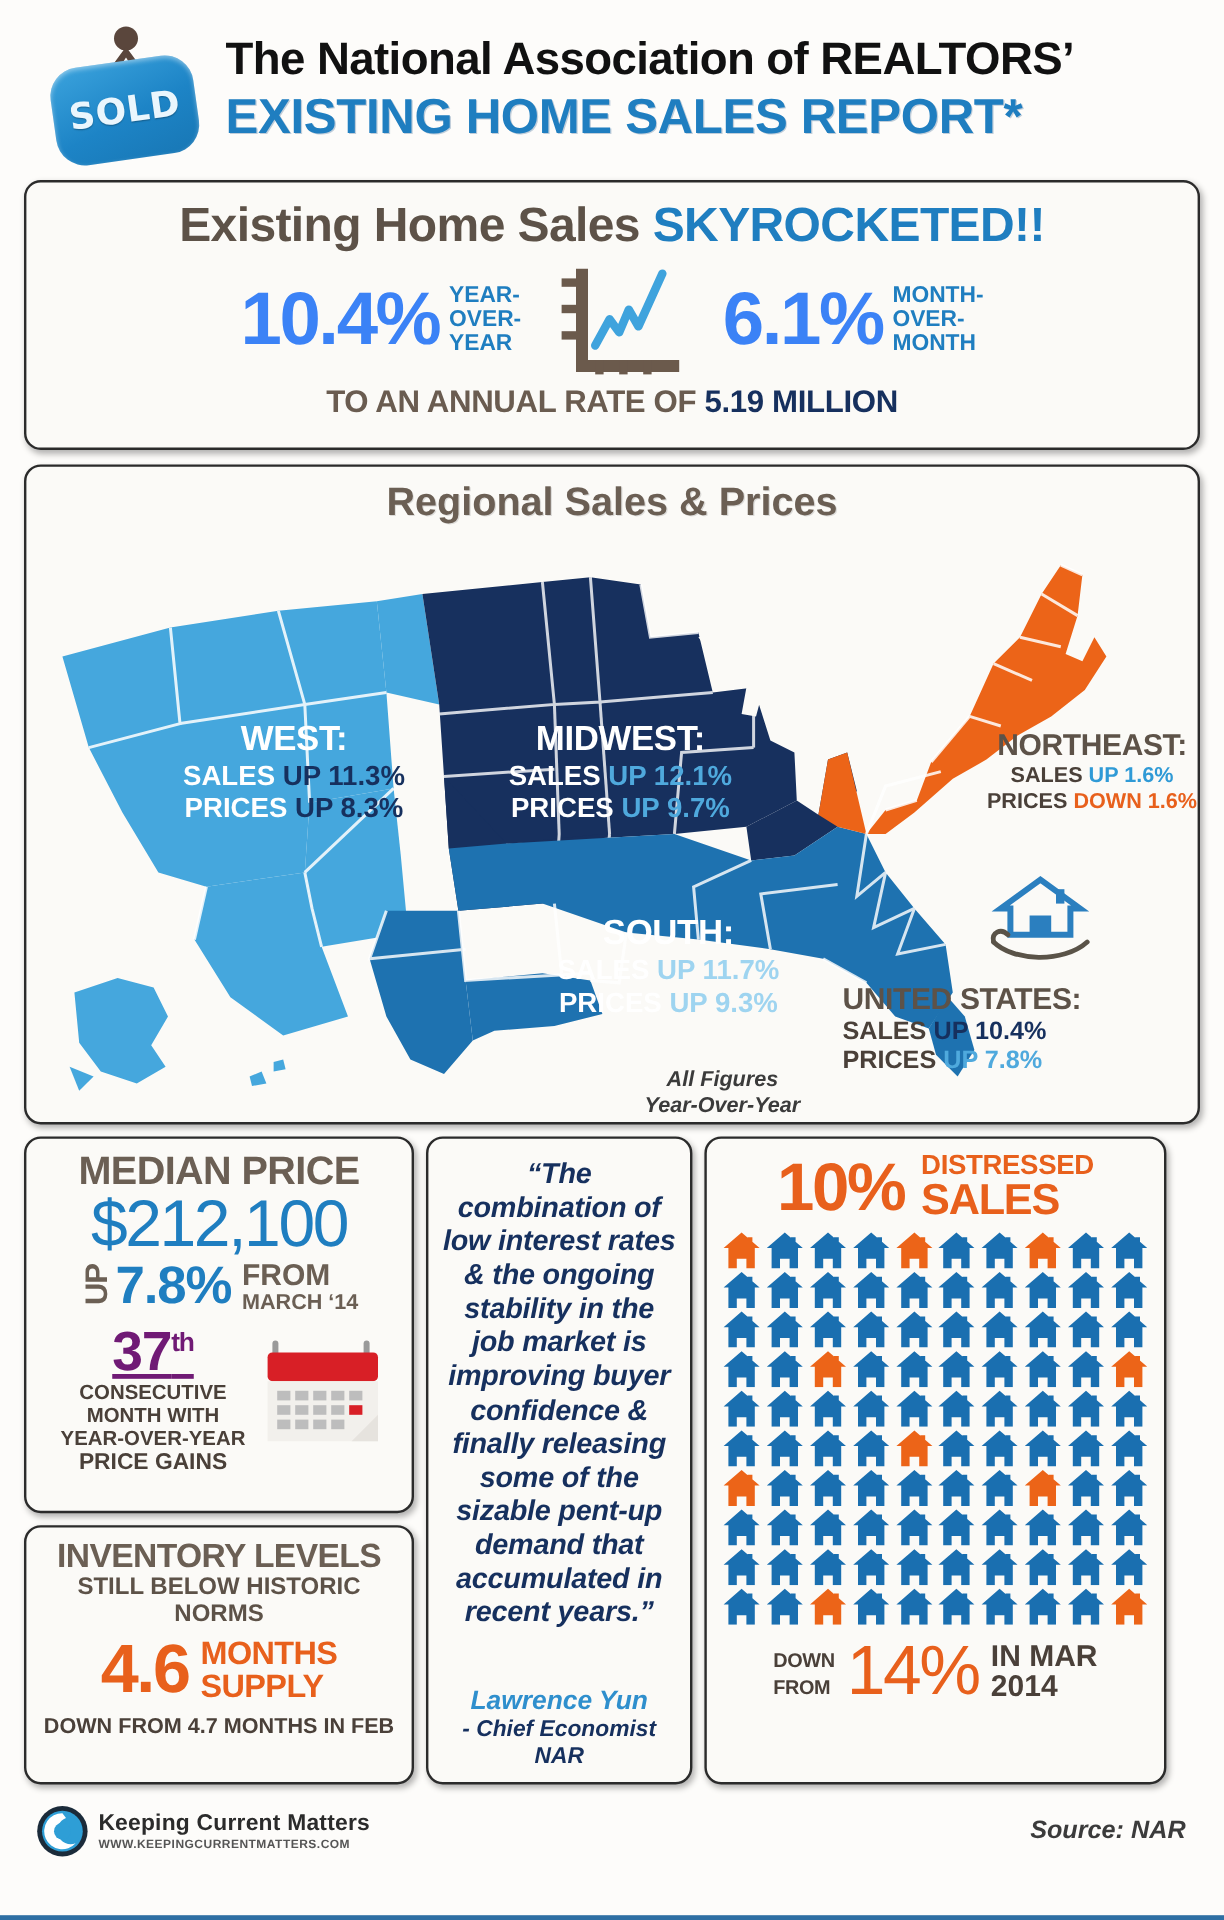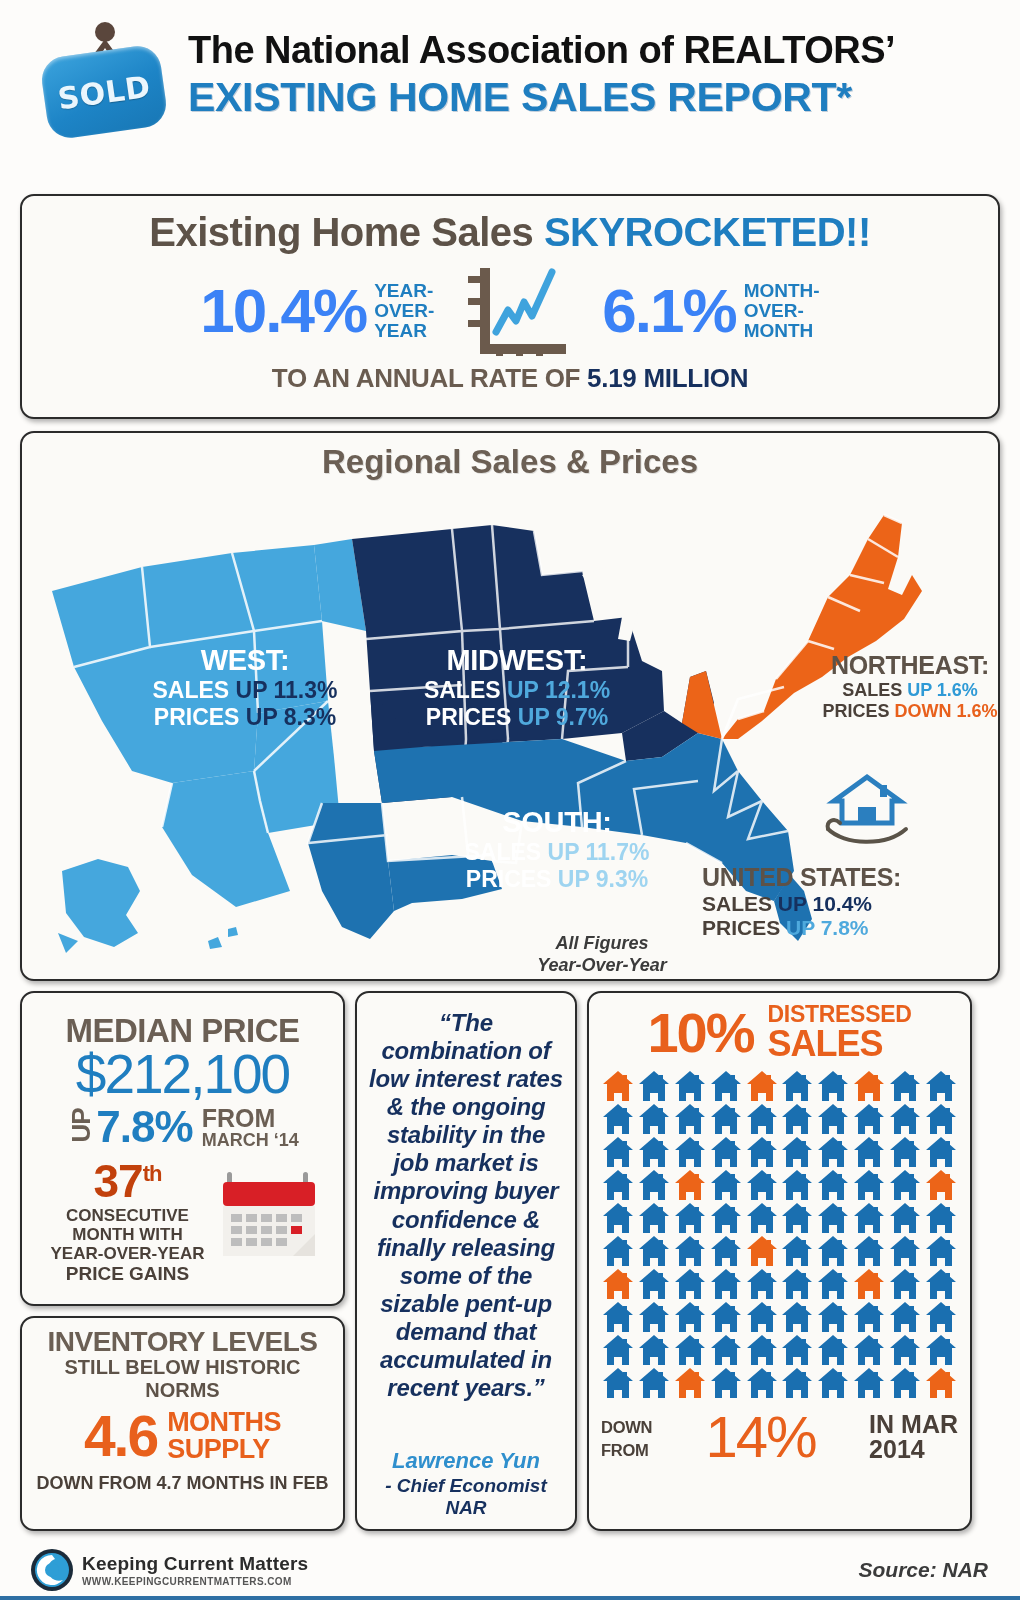--- a/index.html
+++ b/index.html
@@ -45,21 +45,21 @@
   
   .panel {
     background: #fbfaf7;
     border: 2px solid #2b2b2b;
     border-radius: 14px;
     box-shadow: 2px 3px 5px rgba(0,0,0,.30);
     position: relative;
   }
 
   
-  .stats { height: 225px; padding: 14px 18px 10px; text-align: center; margin-top: 44px; }
+  .stats { height: 225px; padding: 14px 18px 10px; text-align: center; }
   .stats-head { font-size: 40px; font-weight: bold; color: #5d5248; letter-spacing: -.5px; }
   .stats-head .sky { color: #1f7ec0; }
   .stats-row { display: flex; align-items: center; justify-content: center; margin-top: 6px; height: 100px; }
   .big-pct { font-size: 62px; font-weight: bold; color: #3b82f6; line-height: 1; letter-spacing: -2px; }
   .pct-label {
     font-size: 19px; font-weight: bold; color: #1f7ec0; line-height: 1.05;
     text-align: left; margin-left: 8px;
   }
   .chart-icon { width: 120px; height: 95px; margin: 0 24px; }
   .stats-annual { font-size: 26px; font-weight: bold; color: #6a5c50; margin-top: 2px; letter-spacing: -.3px; }
@@ -109,35 +109,35 @@
     position: absolute; left: 470px; top: 452px; width: 220px; text-align: center;
     font-size: 18px; font-style: italic; color: #3b3b3b; font-weight: 600; line-height: 1.2;
   }
 
   
   .bottom { display: flex; gap: 10px; margin-top: 10px; height: 540px; }
   .col-left { width: 325px; display: flex; flex-direction: column; gap: 10px; }
   .col-mid { width: 222px; }
   .col-right { width: 385px; }
 
-  .median { padding: 19px 10px 6px; height: 350px; text-align: center; }
+  .median { padding: 8px 10px 6px; height: 350px; text-align: center; }
   .median-h { font-size: 33px; font-weight: bold; color: #6b5f54; letter-spacing: -.5px; }
   .median-price { font-size: 55px; font-weight: normal; color: #1f7ec0; letter-spacing: -2px; line-height: .95; margin-top: -2px; }
   .median-row { display: flex; align-items: center; justify-content: center; margin-top: 2px; }
   .up-rot {
     font-size: 26px; font-weight: bold; color: #6b5f54;
     transform: rotate(-90deg); width: 30px; letter-spacing: -1px;
   }
   .pct78 { font-size: 44px; font-weight: bold; color: #1f7ec0; letter-spacing: -1px; }
   .fromwrap { margin-left: 9px; text-align: left; line-height: 1.0; }
   .from1 { font-size: 25px; font-weight: bold; color: #6b5f54; }
   .from2 { font-size: 18px; font-weight: bold; color: #6b5f54; }
   .median-bot { display: flex; align-items: flex-start; justify-content: center; margin-top: 6px; }
   .cons-col { text-align: center; width: 175px; }
-  .th37 { font-size: 46px; font-weight: bold; color: #c2410c; letter-spacing: -1px; line-height: 1; }
+  .th37 { font-size: 46px; font-weight: bold; color: #701a75; letter-spacing: -1px; line-height: 1; text-decoration: underline; }
   .th37 sup { font-size: 22px; }
   .cons-txt { font-size: 17px; font-weight: bold; color: #4a4039; line-height: 1.12; margin-top: 2px; }
   .cons-txt .pg { font-size: 19px; }
   .cal { width: 108px; height: 100px; margin-left: 2px; margin-top: 6px; }
 
   .inventory { padding: 8px 8px 6px; height: 240px; text-align: center; }
   .inv-h { font-size: 28px; font-weight: bold; color: #6b5f54; letter-spacing: -.5px; }
   .inv-sub { font-size: 20px; font-weight: bold; color: #5d5248; margin-top: -2px; }
   .inv-row { display: flex; align-items: center; justify-content: center; margin-top: 6px; }
   .inv-num { font-size: 57px; font-weight: bold; color: #e8601c; letter-spacing: -2px; line-height: 1; }
@@ -154,21 +154,21 @@
   .quote-role { font-size: 19px; font-style: italic; font-weight: bold; color: #16305e; margin-top: 1px; }
 
   .distressed { height: 540px; padding: 10px 12px 8px; }
   .dist-head { display: flex; align-items: center; justify-content: center; gap: 14px; }
   .dist-pct { font-size: 56px; font-weight: bold; color: #e8601c; letter-spacing: -2px; line-height: 1; }
   .dist-lbl { text-align: left; line-height: 1.0; }
   .dist-lbl .d1 { font-size: 23px; font-weight: bold; color: #e8601c; letter-spacing: -.3px; }
   .dist-lbl .d2 { font-size: 36px; font-weight: bold; color: #e8601c; letter-spacing: -1px; }
   .house-grid { margin-top: 8px; display: grid; grid-template-columns: repeat(10, 1fr); row-gap: 2px; column-gap: 2px; justify-items: center; }
   .house-grid svg { width: 32px; height: 31px; display: block; }
-  .dist-foot { display: flex; align-items: center; justify-content: space-between; gap: 10px; margin-top: 10px; }
+  .dist-foot { display: flex; align-items: center; justify-content: center; gap: 10px; margin-top: 10px; }
   .df-left { text-align: left; line-height: 1.0; }
   .df-left div { font-size: 23px; font-weight: bold; color: #4a4039; letter-spacing: -.3px; }
   .df-14 { font-size: 58px; font-weight: normal; color: #e8601c; letter-spacing: -2px; line-height: 1; }
   .df-right { text-align: left; line-height: 1.02; }
   .df-right .r1 { font-size: 25px; font-weight: bold; color: #4a4039; }
   .df-right .r2 { font-size: 25px; font-weight: bold; color: #4a4039; }
   .sc { font-size: .72em; }
 
   
   .footer { display: flex; align-items: center; justify-content: space-between; height: 70px; padding: 8px 12px 0 10px; }

